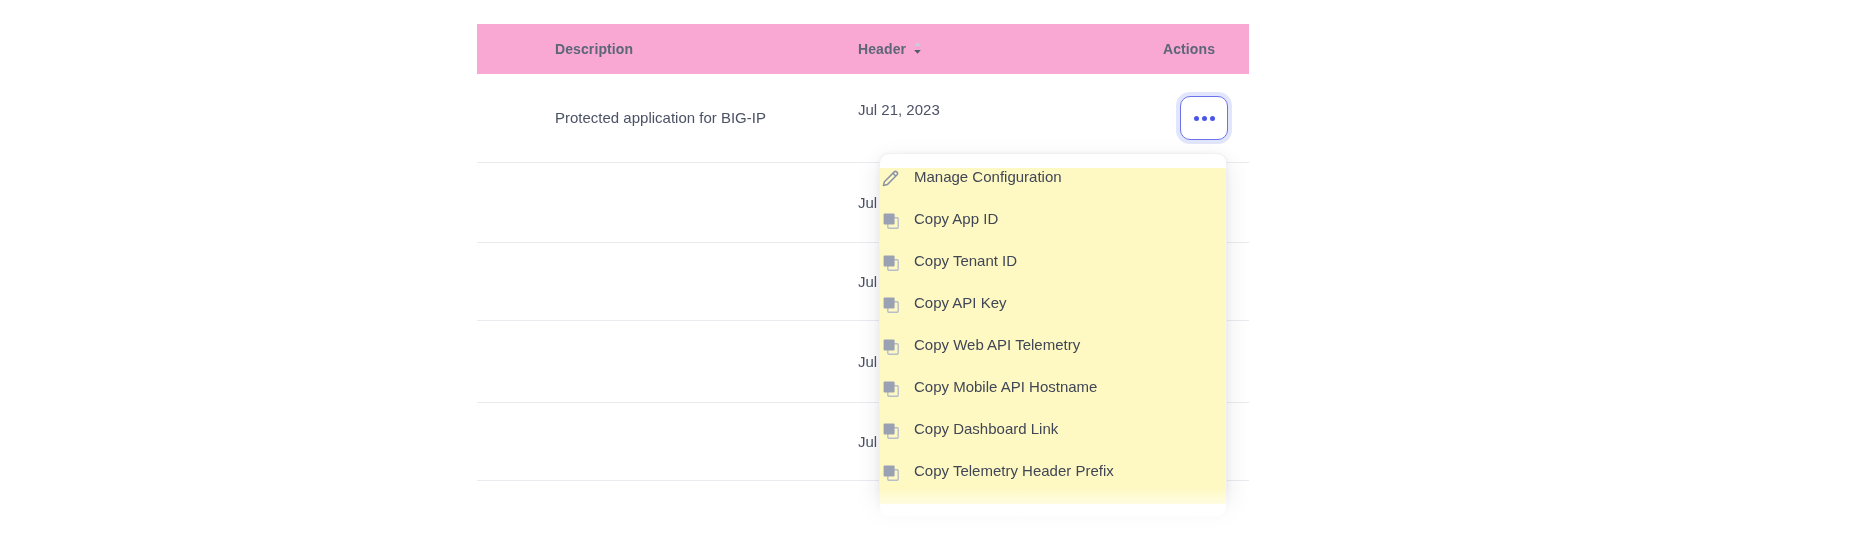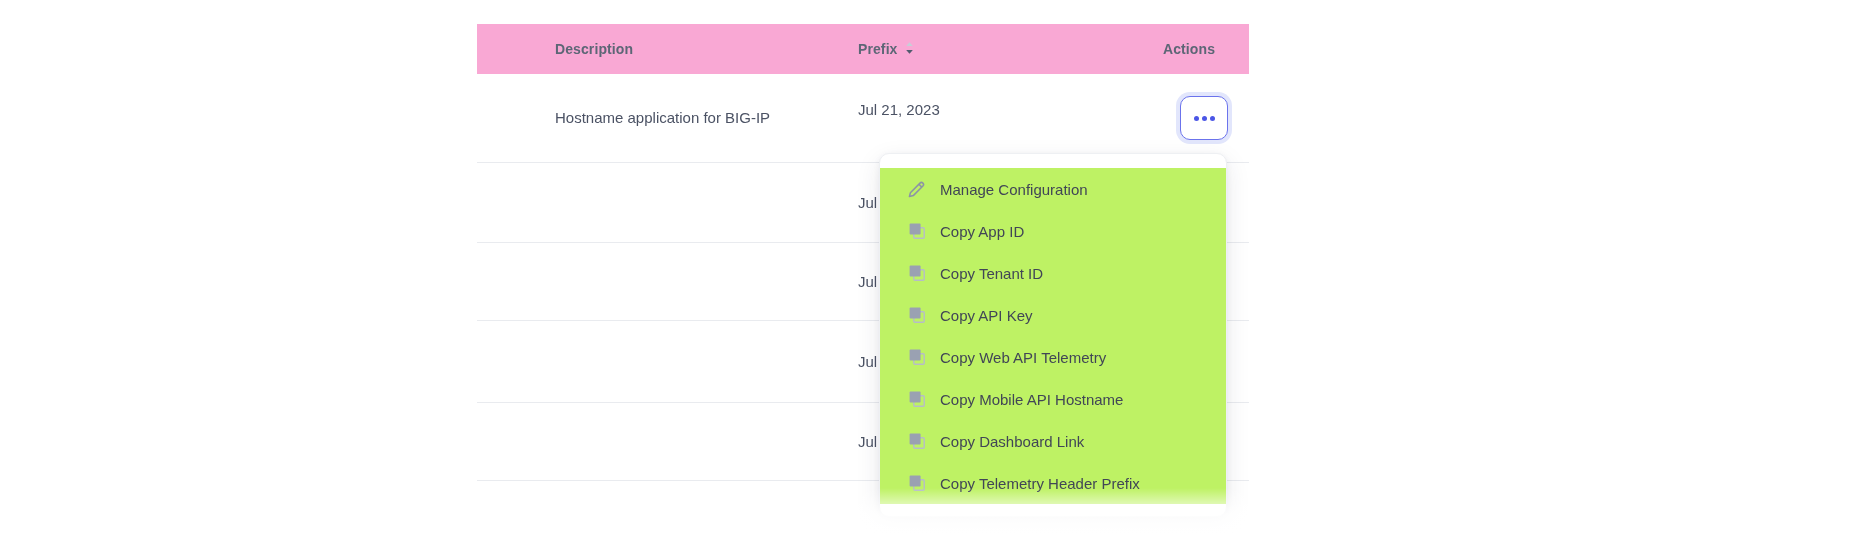--- a/index.html
+++ b/index.html
@@ -29,53 +29,53 @@
                  border:1.6px solid #6b73ec; border-radius:10px; cursor:pointer;
                  display:flex; align-items:center; justify-content:center;
                  box-shadow:0 0 0 4px #e2e6fc; }
   .dots { display:flex; gap:3px; }
   .dots i { width:5px; height:5px; border-radius:50%; background:#4b56e6; display:block; }
 
   .menu { position:absolute; left:879px; top:153px; width:348px; z-index:5;
           background:#fff; border:1px solid #eef0f3; border-radius:10px;
           box-shadow:0 8px 24px rgba(35,40,70,.10), 0 2px 6px rgba(35,40,70,.06);
           padding:14px 0 12px 0; }
-  .menu-item { height:42px; display:flex; align-items:center; gap:13px;
-               padding-left:26px; font-size:15px; color:#414656; cursor:pointer;
-               background:#bef264; }
+  .menu-item { height:42px; display:flex; align-items:flex-start; gap:13px;
+               font-size:15px; color:#414656; cursor:pointer;
+               background:#fef9c3; }
   .mi-icon { width:21px; height:21px; flex:0 0 auto; display:flex;
              align-items:center; justify-content:center; }
 
   .fade { position:absolute; left:0; top:488px; width:1866px; height:48px; z-index:20;
           pointer-events:none;
           background:linear-gradient(to bottom, rgba(255,255,255,0) 0%,
                      rgba(255,255,255,.85) 55%, #ffffff 100%); }
 </style>
 </head>
 <body>
 
 <div class="table">
 
   <div class="thead">
     <div class="col-desc">Description</div>
     <div class="col-created">
-      <span>Prefix</span>
+      <span>Header</span>
       <span>
         <svg width="9" height="14" viewBox="0 0 9 14">
           <path d="M4.5 1.2 L7.8 5 H1.2 Z" fill="#c9cdd7"></path>
           <path d="M4.5 12.8 L1.2 9 H7.8 Z" fill="#525b6e"></path>
         </svg>
       </span>
     </div>
     <div class="col-actions">Actions</div>
   </div>
 
   <div class="row row-1">
     <div class="col-desc">
-      <div class="desc-text">Hostname application for BIG-IP</div>
+      <div class="desc-text">Protected application for BIG-IP</div>
     </div>
     <div class="col-created">Jul 21, 2023</div>
     <div class="col-actions">
       <button class="actions-btn">
         <span class="dots">
             <i></i>
             <i></i>
             <i></i>
           </span>
       </button>

